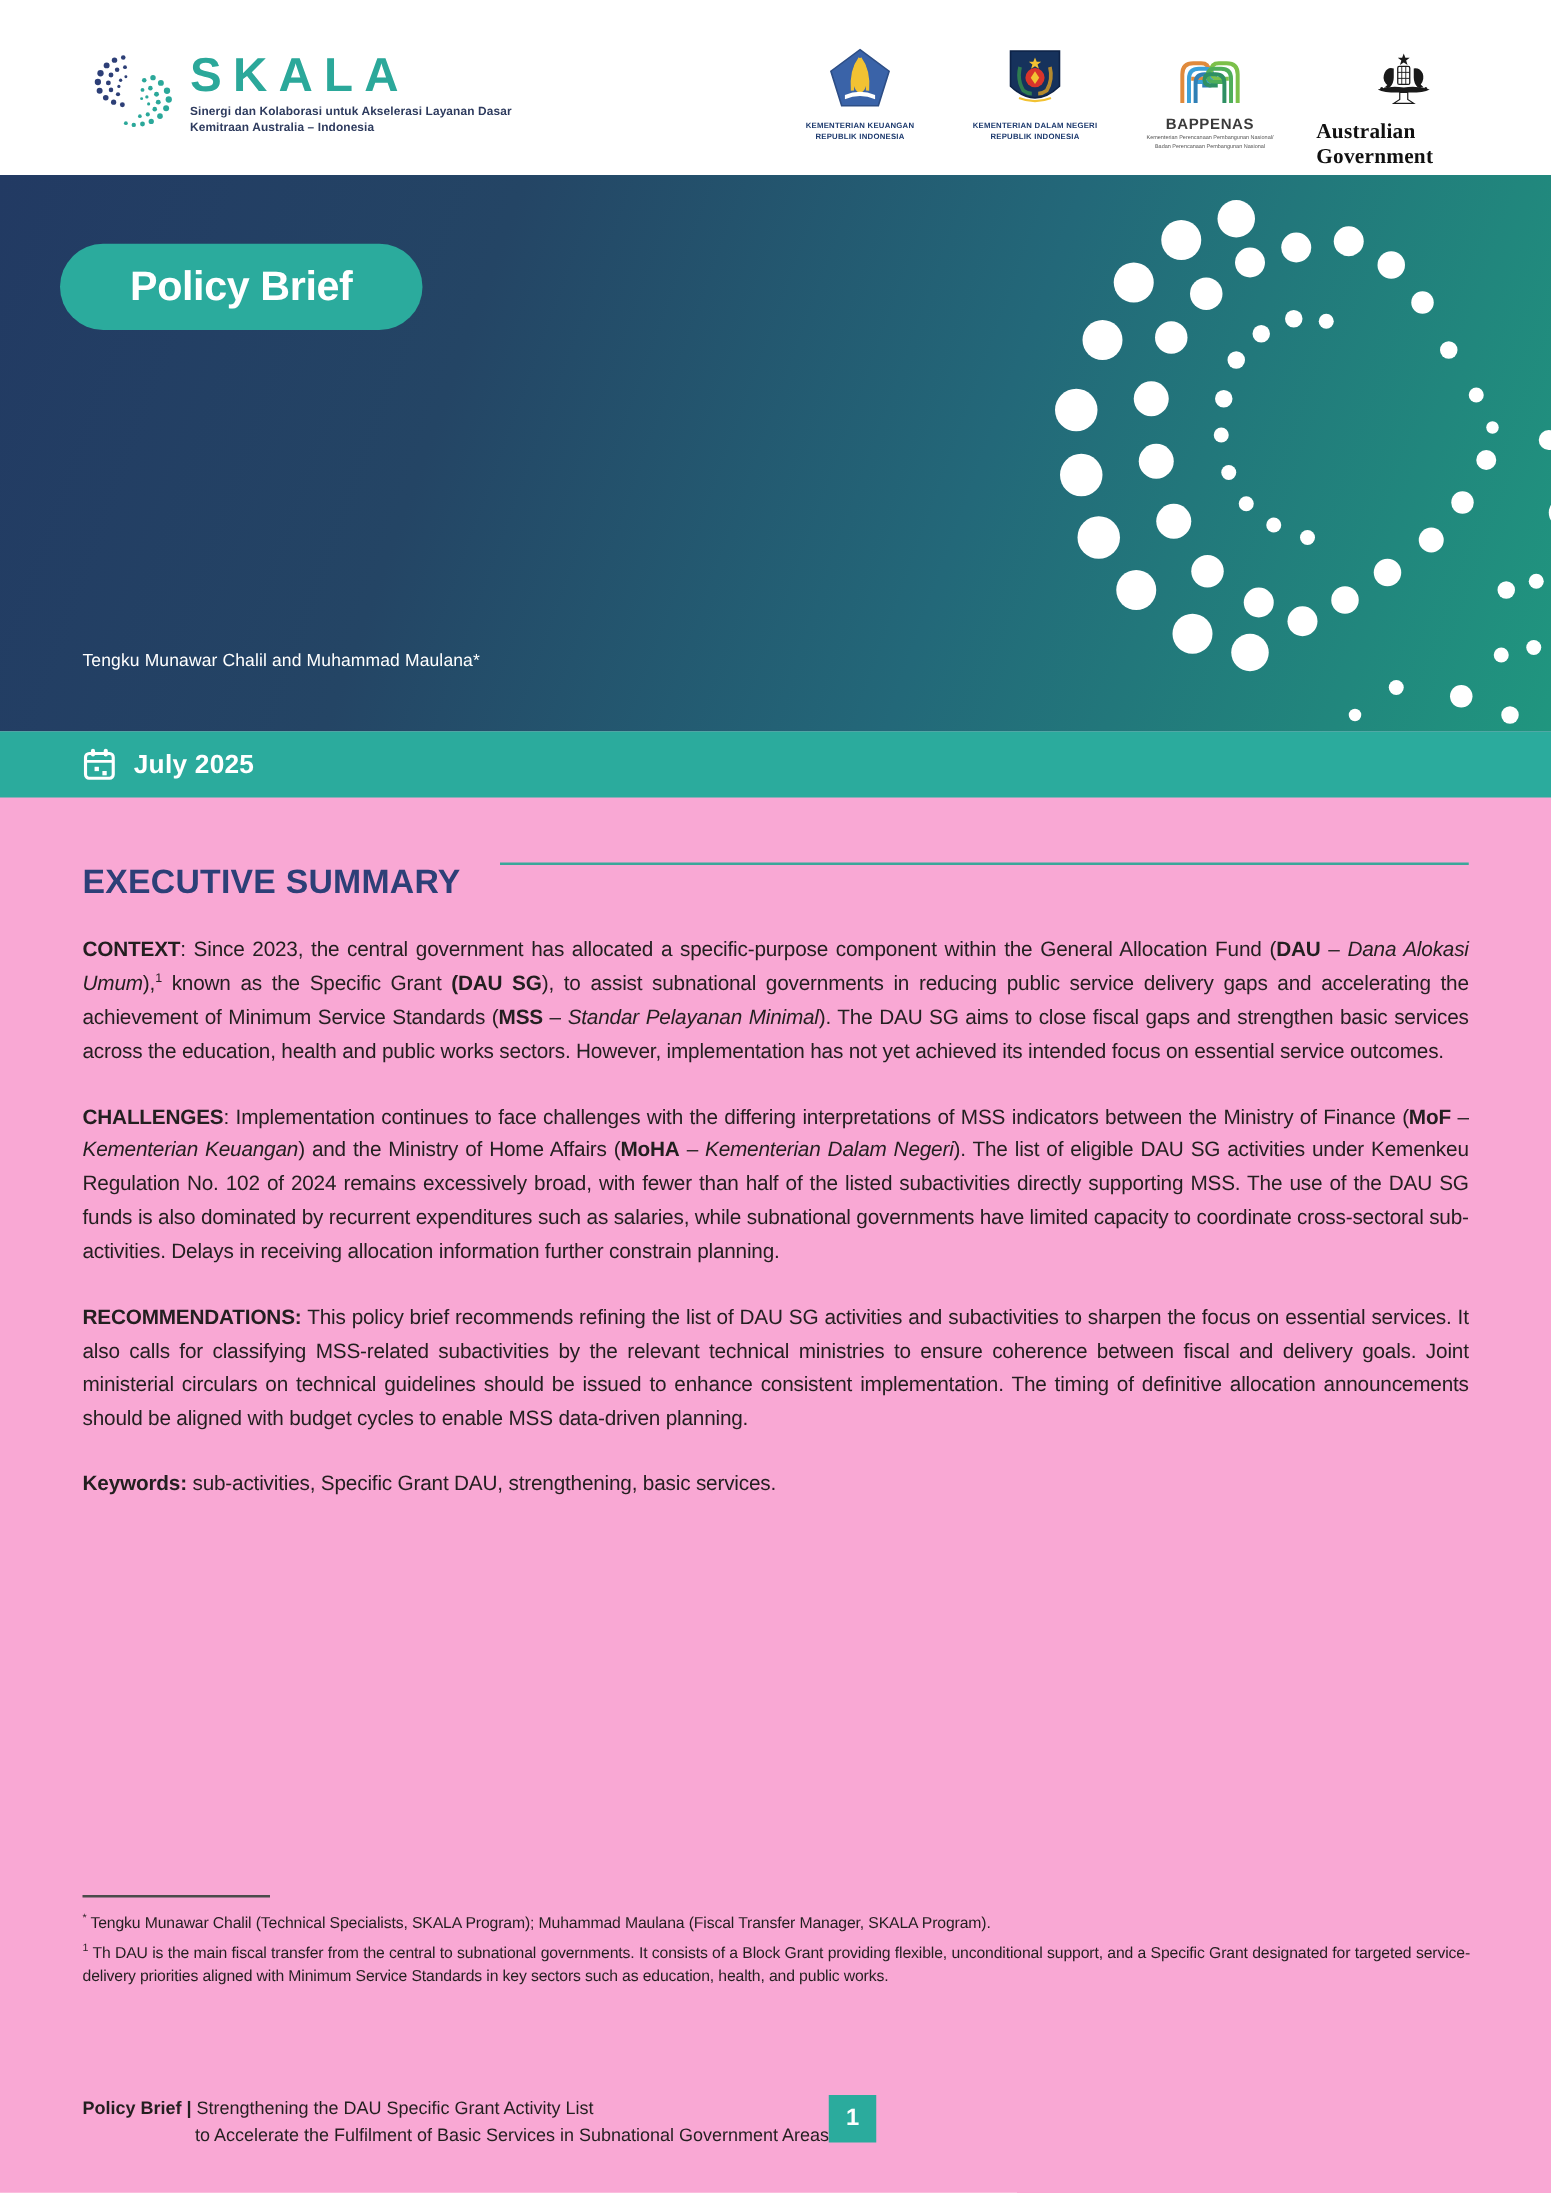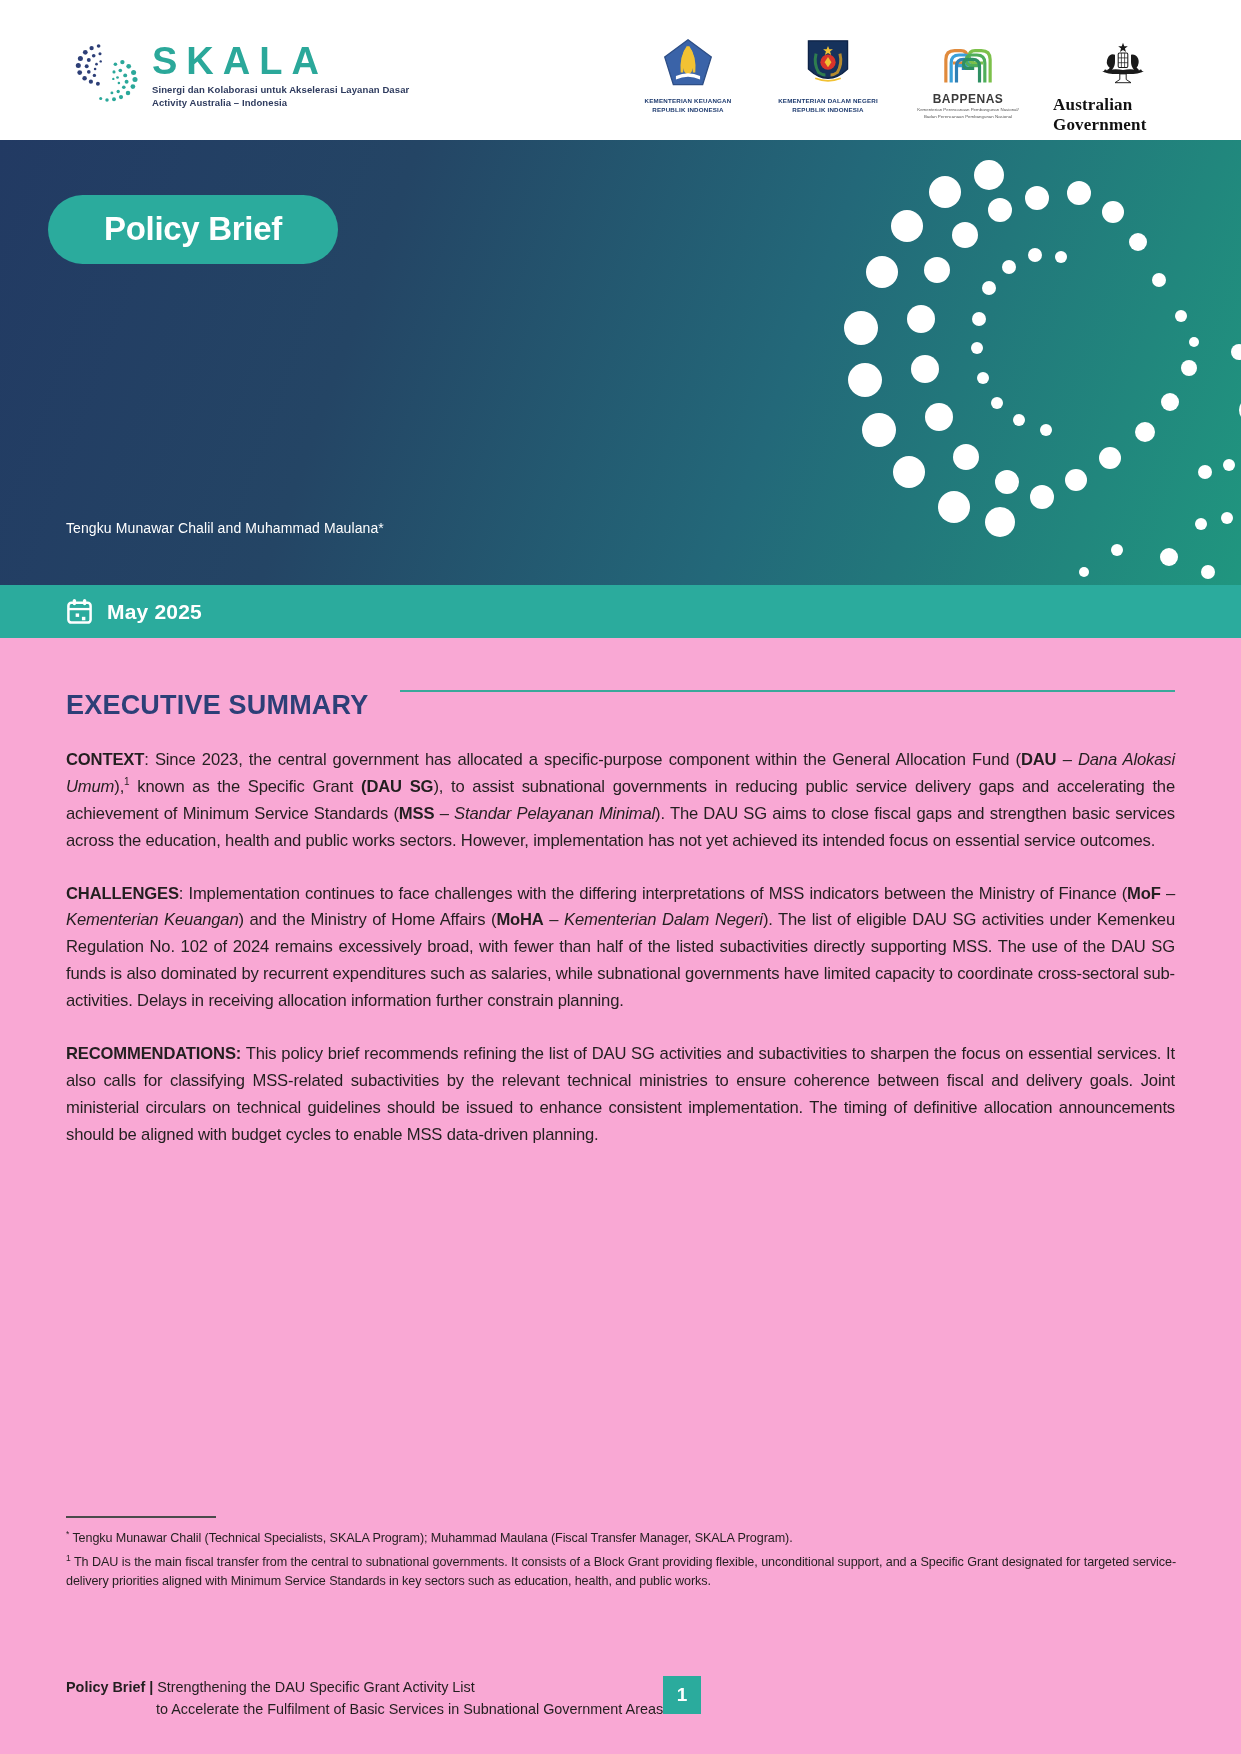--- a/index.html
+++ b/index.html
@@ -359,21 +359,21 @@
             <circle cx="57" cy="77" r="2.1"></circle>
             <circle cx="59" cy="57" r="1.7"></circle>
               <circle cx="65" cy="55" r="1.9"></circle>
             <circle cx="67" cy="63" r="1.8"></circle>
           </g>
         </svg>
       </div>
       <div class="skala-text-block">
         <div class="skala-word">SKALA</div>
         <div class="skala-tag">Sinergi dan Kolaborasi untuk Akselerasi Layanan Dasar</div>
-        <div class="skala-tag" style="margin-top:0">Activity Australia – Indonesia</div>
+        <div class="skala-tag" style="margin-top:0">Kemitraan Australia – Indonesia</div>
       </div>
     </div>
 
     <div class="gov-logos">
 
       <div class="gov-logo">
         <div class="emblem">
           <svg viewBox="0 0 60 58" width="52" height="50" aria-hidden="true">
             <path d="M30 2 L57 22 L47 54 L13 54 L3 22 Z" fill="#3a63a8" stroke="#2d4e86" stroke-width="1.5"></path>
             <path d="M30 10 C24 18 22 28 23 40 M30 10 C36 18 38 28 37 40" stroke="#f2c233" stroke-width="3" fill="none"></path>
@@ -514,36 +514,37 @@
 
   <div class="date-bar">
     <svg class="cal-icon" viewBox="0 0 28 28" aria-hidden="true">
       <rect x="2.5" y="5" width="23" height="20.5" rx="3" fill="none" stroke="#ffffff" stroke-width="2.6"></rect>
       <line x1="2.5" y1="11.5" x2="25.5" y2="11.5" stroke="#ffffff" stroke-width="2.4"></line>
       <rect x="7" y="1" width="3.4" height="6.5" rx="1.7" fill="#ffffff"></rect>
       <rect x="17.6" y="1" width="3.4" height="6.5" rx="1.7" fill="#ffffff"></rect>
       <rect x="10" y="16" width="3.6" height="3.6" fill="#ffffff"></rect>
       <rect x="16.5" y="19.5" width="3.6" height="3.6" fill="#ffffff"></rect>
     </svg>
-    <div class="date-text">May 2025</div>
+    <div class="date-text">July 2025</div>
   </div>
 
   <div class="content">
 
     <div class="section-head">
       <div class="section-title">EXECUTIVE SUMMARY</div>
       <div class="section-rule"></div>
     </div>
 
     <p class="para"><b class="para-lead">CONTEXT</b>: Since 2023, the central government has allocated a specific-purpose component within the General Allocation Fund (<b>DAU</b> – <i>Dana Alokasi Umum</i>),<sup>1</sup> known as the Specific Grant <b>(DAU SG</b>), to assist subnational governments in reducing public service delivery gaps and accelerating the achievement of Minimum Service Standards (<b>MSS</b> – <i>Standar Pelayanan Minimal</i>). The DAU SG aims to close fiscal gaps and strengthen basic services across the education, health and public works sectors. However, implementation has not yet achieved its intended focus on essential service outcomes.</p>
 
     <p class="para"><b class="para-lead">CHALLENGES</b>: Implementation continues to face challenges with the differing interpretations of MSS indicators between the Ministry of Finance (<b>MoF</b> – <i>Kementerian Keuangan</i>) and the Ministry of Home Affairs (<b>MoHA</b> – <i>Kementerian Dalam Negeri</i>). The list of eligible DAU SG activities under Kemenkeu Regulation No. 102 of 2024 remains excessively broad, with fewer than half of the listed subactivities directly supporting MSS. The use of the DAU SG funds is also dominated by recurrent expenditures such as salaries, while subnational governments have limited capacity to coordinate cross-sectoral sub-activities. Delays in receiving allocation information further constrain planning.</p>
 
     <p class="para"><b class="para-lead">RECOMMENDATIONS:</b> This policy brief recommends refining the list of DAU SG activities and subactivities to sharpen the focus on essential services. It also calls for classifying MSS-related subactivities by the relevant technical ministries to ensure coherence between fiscal and delivery goals. Joint ministerial circulars on technical guidelines should be issued to enhance consistent implementation. The timing of definitive allocation announcements should be aligned with budget cycles to enable MSS data-driven planning.</p>
 
+    <p class="para" style="text-align:left"><b class="para-lead">Keywords:</b> <span>sub-activities, Specific Grant DAU, strengthening, basic services.</span></p>
 
   </div>
 
   <div class="footnotes">
     <div class="fn-rule"></div>
     <div class="fn"><sup>*</sup> <span>Tengku Munawar Chalil (Technical Specialists, SKALA Program); Muhammad Maulana (Fiscal Transfer Manager, SKALA Program).</span></div>
     <div class="fn"><sup>1</sup> <span>Th DAU is the main fiscal transfer from the central to subnational governments. It consists of a Block Grant providing flexible, unconditional support, and a Specific Grant designated for targeted service-delivery priorities aligned with Minimum Service Standards in key sectors such as education, health, and public works.</span></div>
   </div>
 
   <div class="footer">

